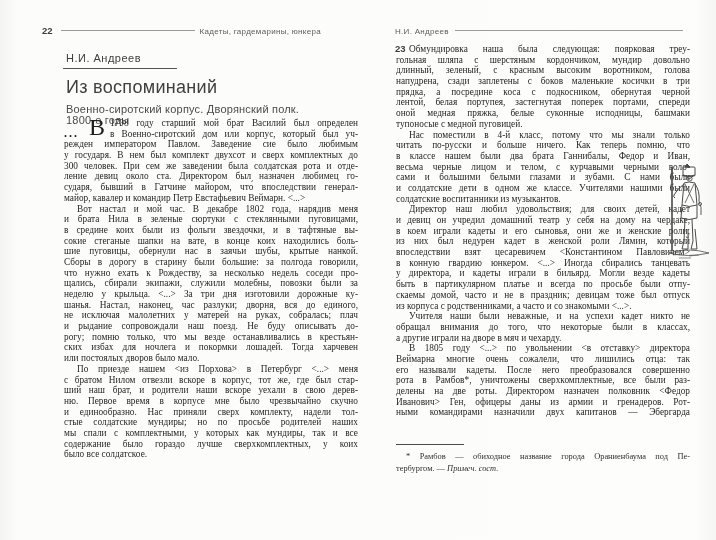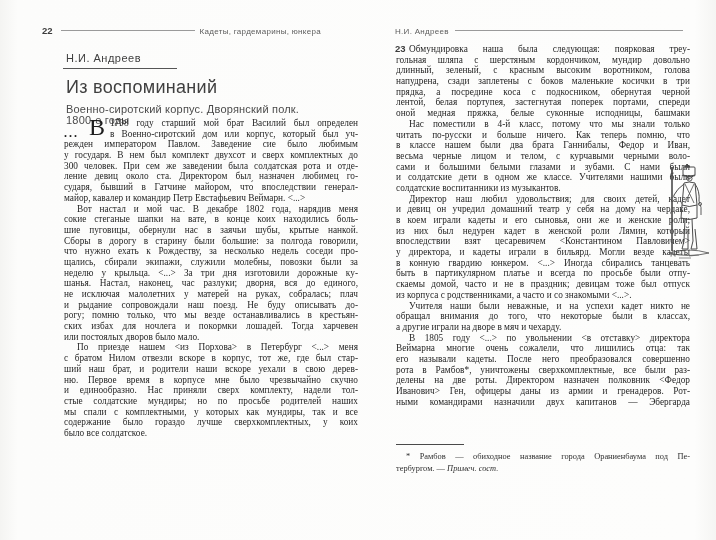--- a/index.html
+++ b/index.html
@@ -84,20 +84,22 @@
           <div class="tline">в Военно-сиротский дом или корпус, который был уч-</div>
           <div class="tline">режден императором Павлом. Заведение сие было любимым</div>
           <div class="tline">у государя. В нем был комплект двухсот и сверх комплектных до</div>
           <div class="tline">300 человек. При сем же заведении была солдатская рота и отде-</div>
           <div class="tline">ление девиц около ста. Директором был назначен любимец го-</div>
           <div class="tline">сударя, бывший в Гатчине майором, что́ впоследствии генерал-</div>
           <div class="tline lastline">майор, кавалер и командир Петр Евстафьевич Веймарн. &lt;...&gt;</div>
         </div>
         <div class="para">
           <div class="tline indent">Вот настал и мой час. В декабре 1802 года, нарядив меня</div>
+          <div class="tline">и брата Нила в зеленые сюртуки с стеклянными пуговицами,</div>
+          <div class="tline">в средине коих были из фольги звездочки, и в тафтяные вы-</div>
           <div class="tline">сокие стеганые шапки на вате, в конце коих находились боль-</div>
           <div class="tline">шие пуговицы, обернули нас в заячьи шубы, крытые нанкой.</div>
           <div class="tline">Сборы в дорогу в старину были большие: за полгода говорили,</div>
           <div class="tline">что нужно ехать к Рождеству, за несколько недель соседи про-</div>
           <div class="tline">щались, сбирали экипажи, служили молебны, повозки были за</div>
           <div class="tline">неделю у крыльца. &lt;...&gt; За три дня изготовили дорожные ку-</div>
           <div class="tline">шанья. Настал, наконец, час разлуки; дворня, вся до единого,</div>
           <div class="tline">не исключая малолетних у матерей на руках, собралась; плач</div>
           <div class="tline">и рыдание сопровождали наш поезд. Не буду описывать до-</div>
           <div class="tline">рогу; помню только, что мы везде останавливались в крестьян-</div>
@@ -125,38 +127,39 @@
 
     <div class="bodytext body-right">
         <div class="para">
           <div class="tline indent">Обмундировка наша была следующая: поярковая треу-</div>
           <div class="tline">гольная шляпа с шерстяным кордончиком, мундир довольно</div>
           <div class="tline">длинный, зеленый, с красным высоким воротником, голова</div>
           <div class="tline">напудрена, сзади заплетены с боков маленькие косички в три</div>
           <div class="tline">прядка, а посредине коса с подкосником, обернутая черной</div>
           <div class="tline">лентой, белая портупея, застегнутая поперек портами, спереди</div>
           <div class="tline">оной медная пряжка, белые суконные исподницы, башмаки</div>
+          <div class="tline lastline">тупоносые с медной пуговицей.</div>
         </div>
         <div class="para">
           <div class="tline indent">Нас поместили в 4-й класс, потому что мы знали только</div>
           <div class="tline">читать по-русски и больше ничего. Как теперь помню, что</div>
           <div class="tline">в классе нашем были два брата Ганнибалы, Федор и Иван,</div>
           <div class="tline">весьма черные лицом и телом, с курчавыми черными воло-</div>
           <div class="tline">сами и большими белыми глазами и зубами. С нами были</div>
           <div class="tline">и солдатские дети в одном же классе. Учителями нашими были</div>
           <div class="tline lastline">солдатские воспитанники из музыкантов.</div>
         </div>
         <div class="para">
           <div class="tline indent">Директор наш любил удовольствия; для своих детей, кадет</div>
           <div class="tline">и девиц он учредил домашний театр у себя на дому на чердаке,</div>
           <div class="tline">в коем играли кадеты и его сыновья, они же и женские роли;</div>
           <div class="tline">из них был недурен кадет в женской роли Лямин, который</div>
           <div class="tline">впоследствии взят цесаревичем &lt;Константином Павловичем&gt;</div>
+          <div class="tline">в конную гвардию юнкером. &lt;...&gt; Иногда сбирались танцевать</div>
           <div class="tline">у директора, и кадеты играли в бильярд. Могли везде кадеты</div>
-          <div class="tline">в конную гвардию юнкером. &lt;...&gt; Иногда сбирались танцевать</div>
           <div class="tline">быть в партикулярном платье и всегда по просьбе были отпу-</div>
           <div class="tline">скаемы домой, часто и не в праздник; девицам тоже был отпуск</div>
           <div class="tline lastline">из корпуса с родственниками, а часто и со знакомыми &lt;...&gt;.</div>
         </div>
         <div class="para">
           <div class="tline indent">Учителя наши были неважные, и на успехи кадет никто не</div>
           <div class="tline">обращал внимания до того, что некоторые были в классах,</div>
           <div class="tline lastline">а другие играли на дворе в мяч и чехарду.</div>
         </div>
         <div class="para">

